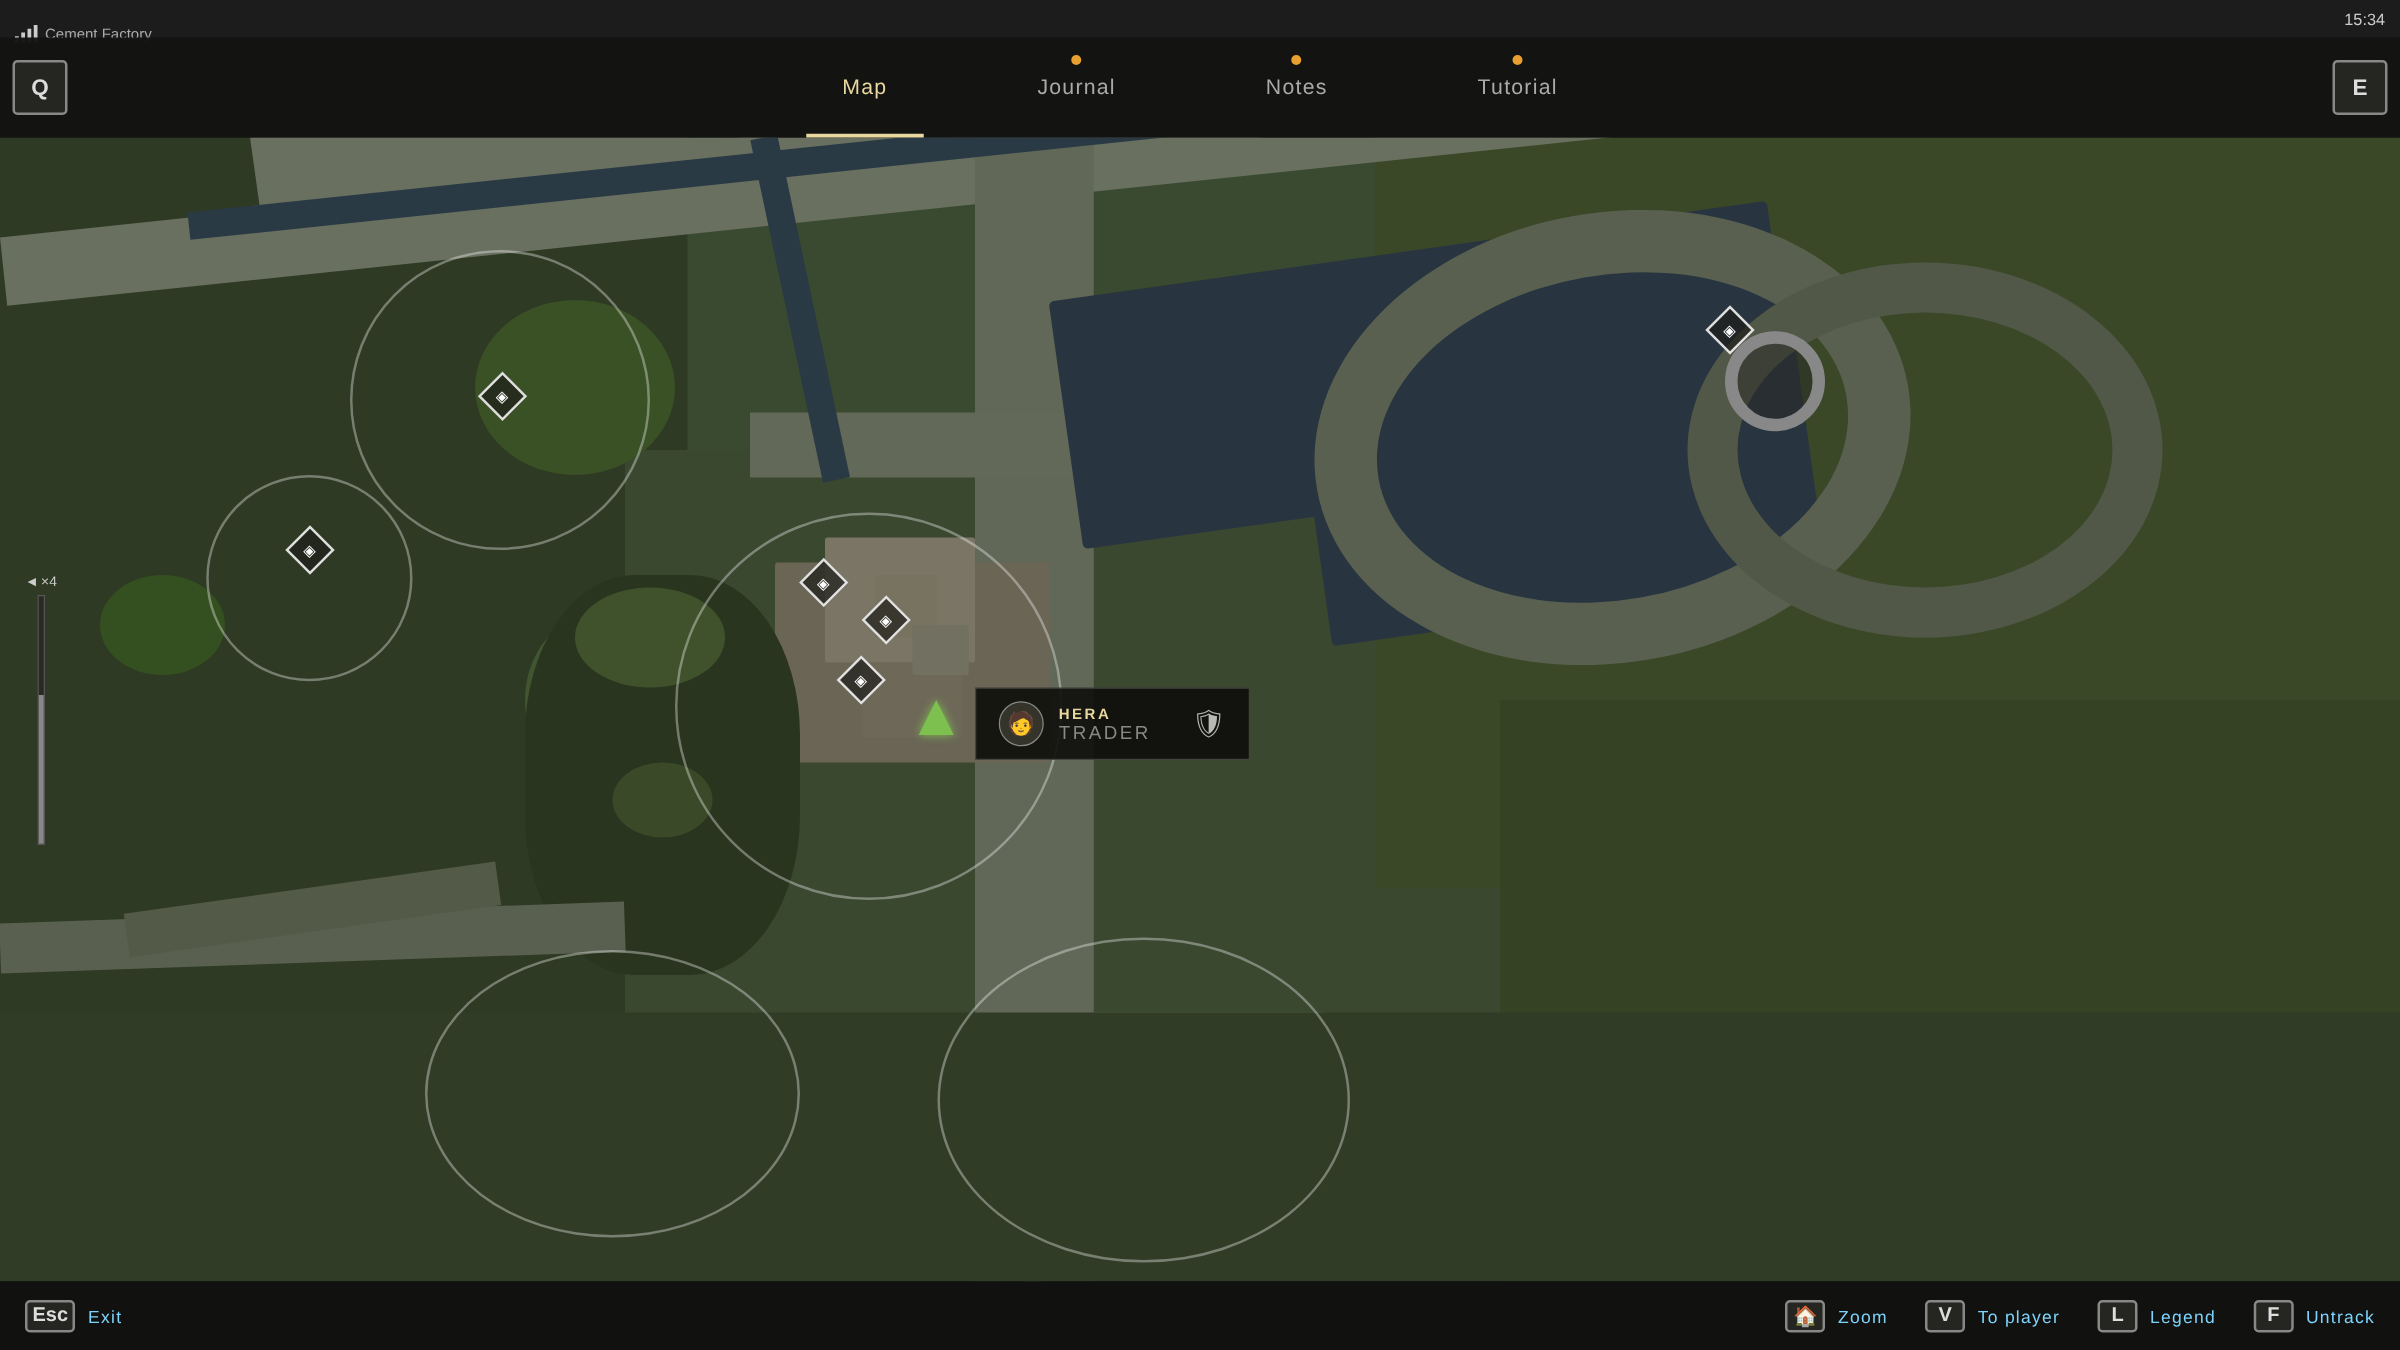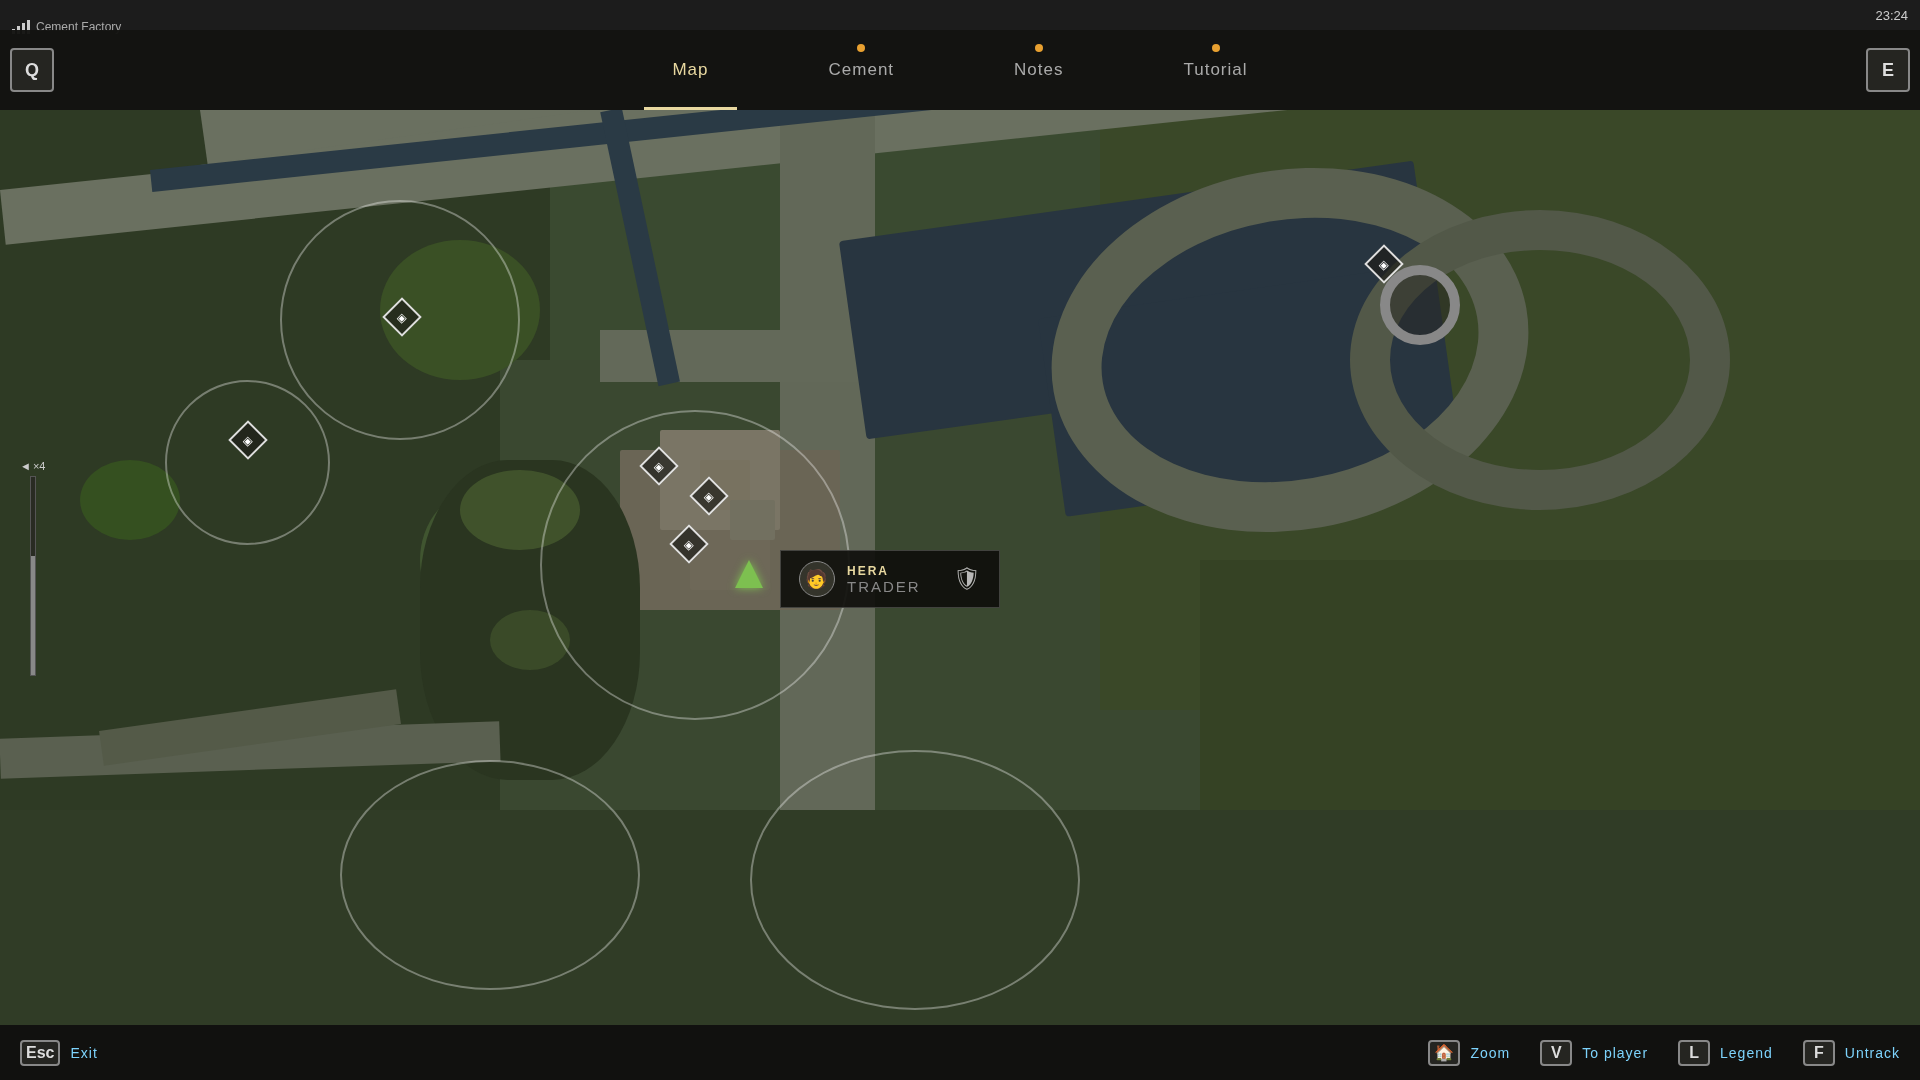--- a/index.html
+++ b/index.html
@@ -278,35 +278,35 @@
 <div id="topbar">
   <div id="topbar-left">
     <div class="signal-bars">
       <div class="signal-bar" style="height:5px;"></div>
       <div class="signal-bar" style="height:8px;"></div>
       <div class="signal-bar" style="height:11px;"></div>
       <div class="signal-bar" style="height:14px;"></div>
     </div>
     <span>Cement Factory</span>
   </div>
-  <div id="topbar-right">23:24</div>
+  <div id="topbar-right">15:34</div>
 </div>
 
 <div id="navbar">
   <div class="nav-key-btn">Q</div>
 
   <div class="nav-items">
 
     <div class="nav-item active">
       <span>Map</span>
     </div>
 
     <div class="nav-item" style="position:relative;">
       <div class="nav-dot"></div>
-      <span>Cement</span>
+      <span>Journal</span>
     </div>
 
     <div class="nav-item" style="position:relative;">
       <div class="nav-dot"></div>
       <span>Notes</span>
     </div>
 
 
     <div class="nav-item" style="position:relative;">
       <div class="nav-dot" style="background:#e8a030;"></div>

